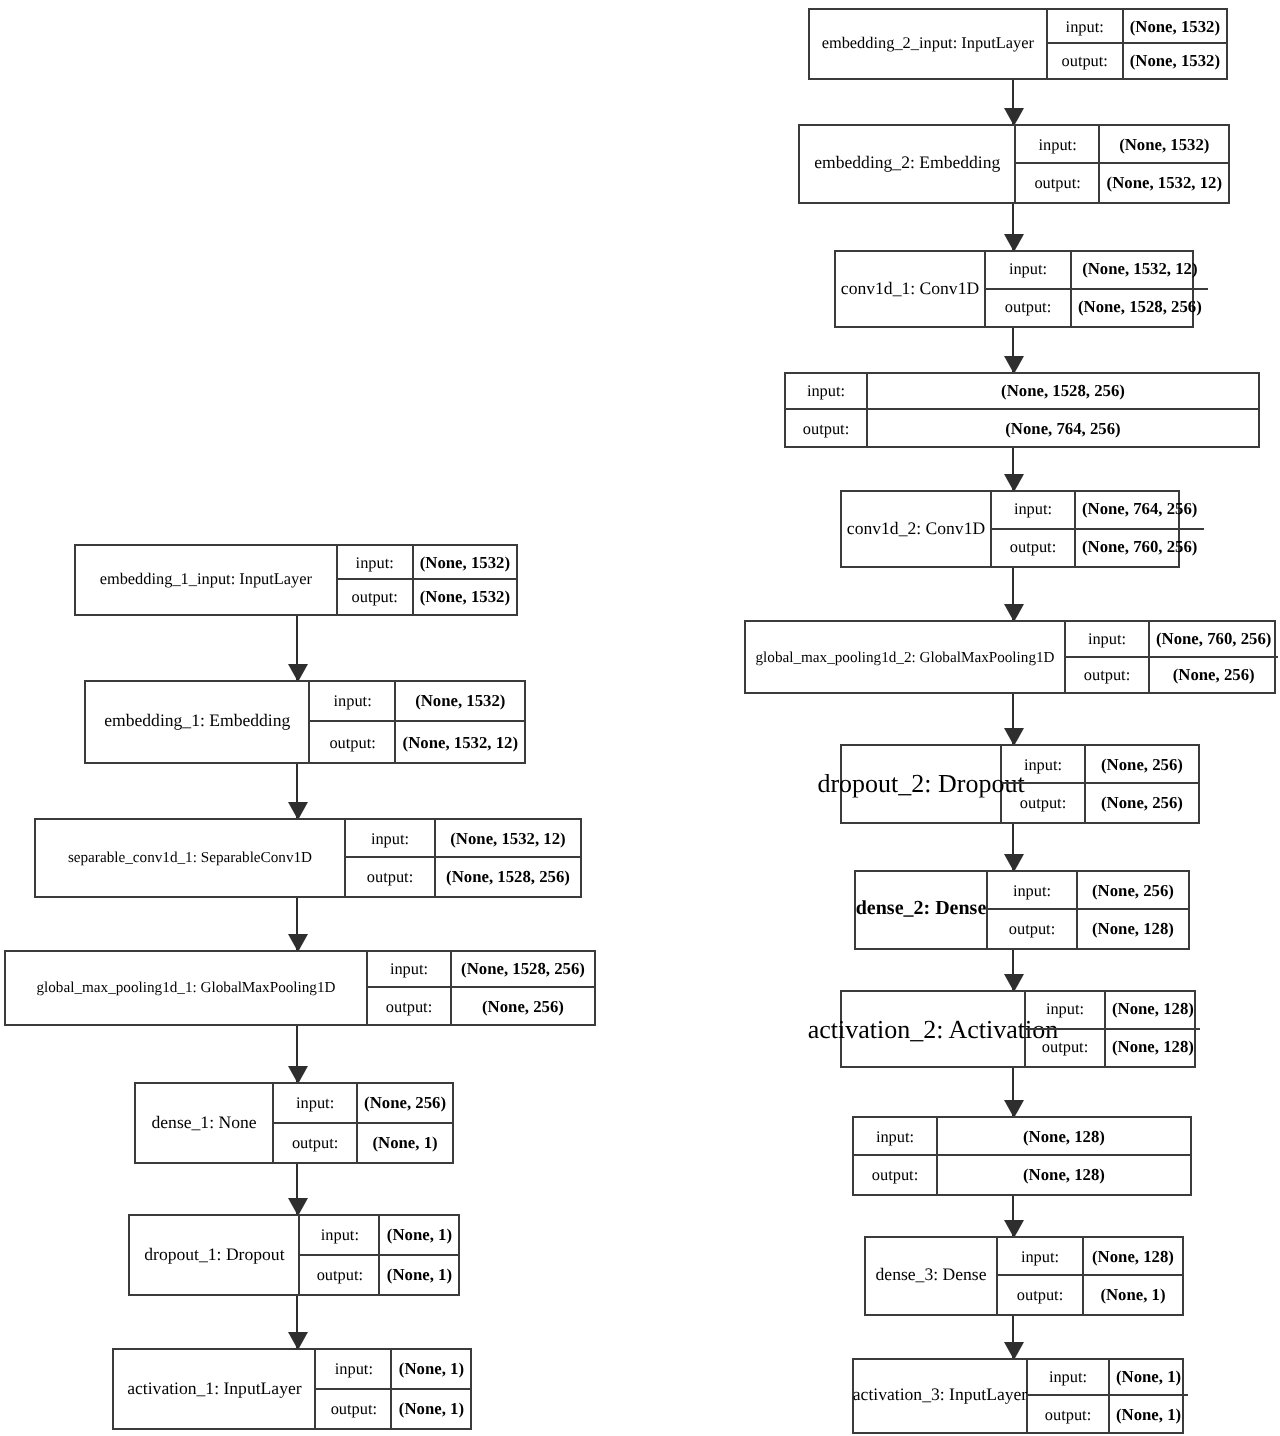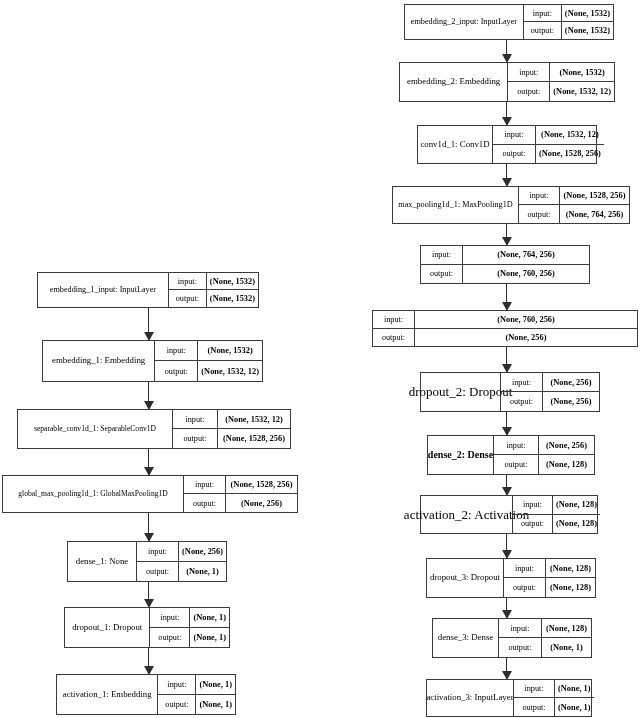--- a/index.html
+++ b/index.html
@@ -188,21 +188,21 @@
             <div class="io-key" style="width: 40px; font-size: 8.2px;">input:</div>
             <div class="io-val" style="font-size: 8.4px;">(None, 1)</div>
           </div>
           <div class="io-row second">
             <div class="io-key" style="width: 40px; font-size: 8.2px;">output:</div>
             <div class="io-val" style="font-size: 8.4px;">(None, 1)</div>
           </div>
         </div>
       </div>
       <div class="node" style="left: 56px; top: 674px; width: 180px; height: 41px;">
-        <div class="name" style="width: 102px; font-size: 8.8px;">activation_1: Embedding</div>
+        <div class="name" style="width: 102px; font-size: 8.8px;">activation_1: InputLayer</div>
         <div class="io">
           <div class="io-row first">
             <div class="io-key" style="width: 38px; font-size: 8.2px;">input:</div>
             <div class="io-val" style="font-size: 8.4px;">(None, 1)</div>
           </div>
           <div class="io-row second">
             <div class="io-key" style="width: 38px; font-size: 8.2px;">output:</div>
             <div class="io-val" style="font-size: 8.4px;">(None, 1)</div>
           </div>
         </div>
@@ -275,45 +275,46 @@
             <div class="io-key" style="width: 43px; font-size: 8.2px;">input:</div>
             <div class="io-val" style="font-size: 8.4px;">(None, 1532, 12)</div>
           </div>
           <div class="io-row second">
             <div class="io-key" style="width: 43px; font-size: 8.2px;">output:</div>
             <div class="io-val" style="font-size: 8.4px;">(None, 1528, 256)</div>
           </div>
         </div>
       </div>
       <div class="node" style="left: 392px; top: 186px; width: 238px; height: 38px;">
-        <div class="name" style="width: 126px; font-size: 8.2px;">max_pooling1d_1: MaxPooling1D</div>
         <div class="io">
           <div class="io-row first">
             <div class="io-key" style="width: 41px; font-size: 8.2px;">input:</div>
             <div class="io-val" style="font-size: 8.4px;">(None, 1528, 256)</div>
           </div>
           <div class="io-row second">
             <div class="io-key" style="width: 41px; font-size: 8.2px;">output:</div>
             <div class="io-val" style="font-size: 8.4px;">(None, 764, 256)</div>
           </div>
         </div>
       </div>
       <div class="node" style="left: 420px; top: 245px; width: 170px; height: 39px;">
+        <div class="name" style="width: 75px; font-size: 8.8px;">conv1d_2: Conv1D</div>
         <div class="io">
           <div class="io-row first">
             <div class="io-key" style="width: 42px; font-size: 8.2px;">input:</div>
             <div class="io-val" style="font-size: 8.4px;">(None, 764, 256)</div>
           </div>
           <div class="io-row second">
             <div class="io-key" style="width: 42px; font-size: 8.2px;">output:</div>
             <div class="io-val" style="font-size: 8.4px;">(None, 760, 256)</div>
           </div>
         </div>
       </div>
       <div class="node" style="left: 372px; top: 310px; width: 266px; height: 37px;">
+        <div class="name" style="width: 160px; font-size: 7.6px;">global_max_pooling1d_2: GlobalMaxPooling1D</div>
         <div class="io">
           <div class="io-row first">
             <div class="io-key" style="width: 42px; font-size: 8.2px;">input:</div>
             <div class="io-val" style="font-size: 8.4px;">(None, 760, 256)</div>
           </div>
           <div class="io-row second">
             <div class="io-key" style="width: 42px; font-size: 8.2px;">output:</div>
             <div class="io-val" style="font-size: 8.4px;">(None, 256)</div>
           </div>
         </div>
@@ -351,21 +352,20 @@
             <div class="io-key" style="width: 40px; font-size: 8.2px;">input:</div>
             <div class="io-val" style="font-size: 8.4px;">(None, 128)</div>
           </div>
           <div class="io-row second">
             <div class="io-key" style="width: 40px; font-size: 8.2px;">output:</div>
             <div class="io-val" style="font-size: 8.4px;">(None, 128)</div>
           </div>
         </div>
       </div>
       <div class="node" style="left: 426px; top: 558px; width: 170px; height: 40px;">
-        <div class="name" style="width: 77px; font-size: 8.8px;">dropout_3: Dropout</div>
         <div class="io">
           <div class="io-row first">
             <div class="io-key" style="width: 42px; font-size: 8.2px;">input:</div>
             <div class="io-val" style="font-size: 8.4px;">(None, 128)</div>
           </div>
           <div class="io-row second">
             <div class="io-key" style="width: 42px; font-size: 8.2px;">output:</div>
             <div class="io-val" style="font-size: 8.4px;">(None, 128)</div>
           </div>
         </div>

